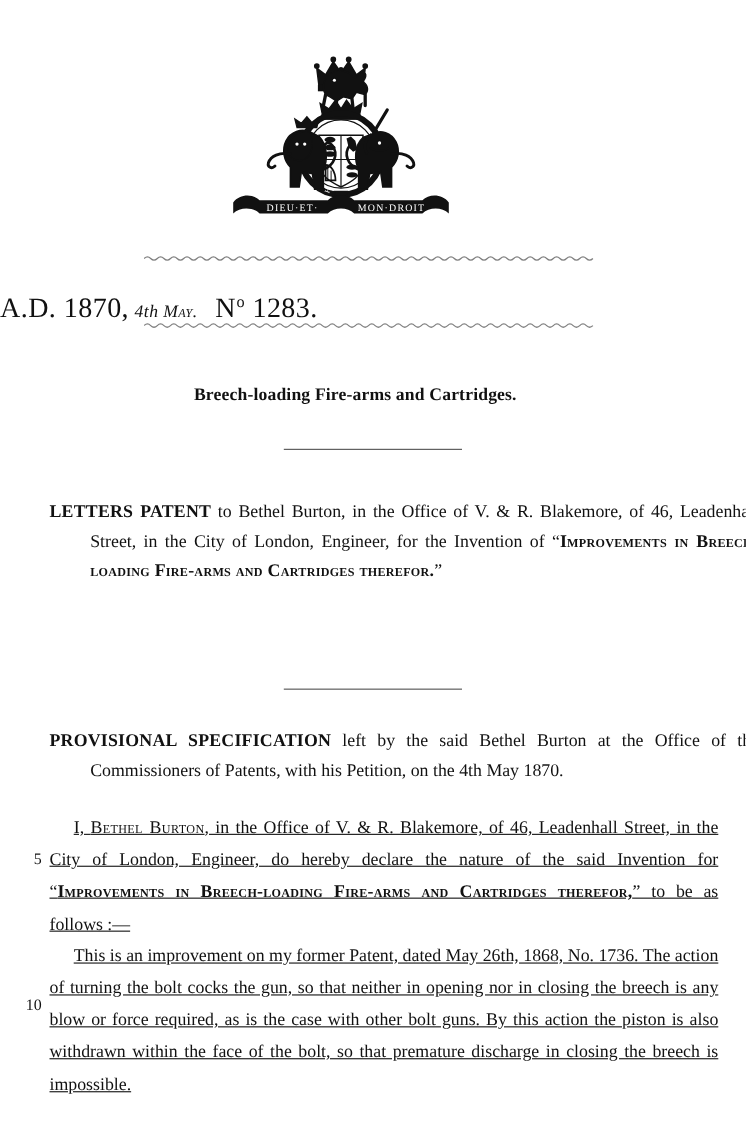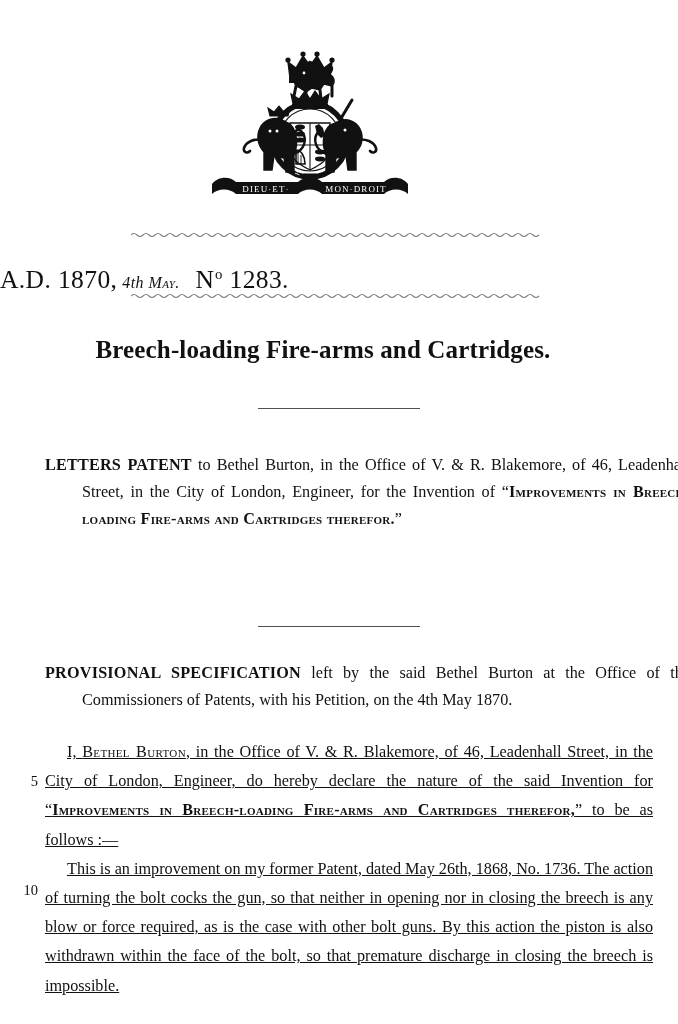--- a/index.html
+++ b/index.html
@@ -76,25 +76,25 @@
   }
   .ad-line .ad-no sup {
     font-size: 0.58em;
     vertical-align: 0.62em;
     margin-left: 0.5px;
   }
 
   
   .subject {
     position: absolute;
-    top: 336px;
+    top: 351px;
     left: 0;
     width: 646px;
     text-align: center;
-    font-size: 25px;
+    font-size: 16px;
     font-weight: bold;
     letter-spacing: 0.15px;
     white-space: nowrap;
   }
 
   
   .plain-rule {
     position: absolute;
     left: 50%;
     transform: translateX(-50%);
@@ -163,21 +163,21 @@
   }
   .line-num {
     position: absolute;
     font-size: 14.5px;
     color: #111;
     text-align: right;
     width: 26px;
     left: 12px;
   }
   .ln-5  { top: 35px; }
-  .ln-10 { top: 144px; }
+  .ln-10 { top: 168px; }
 </style>
 </head>
 <body>
 
 <div class="page">
 
   <div class="crest-wrap">
     <svg class="crest" width="224" height="176" viewBox="0 0 224 176">
       <g fill="#111" stroke="#111">
 

